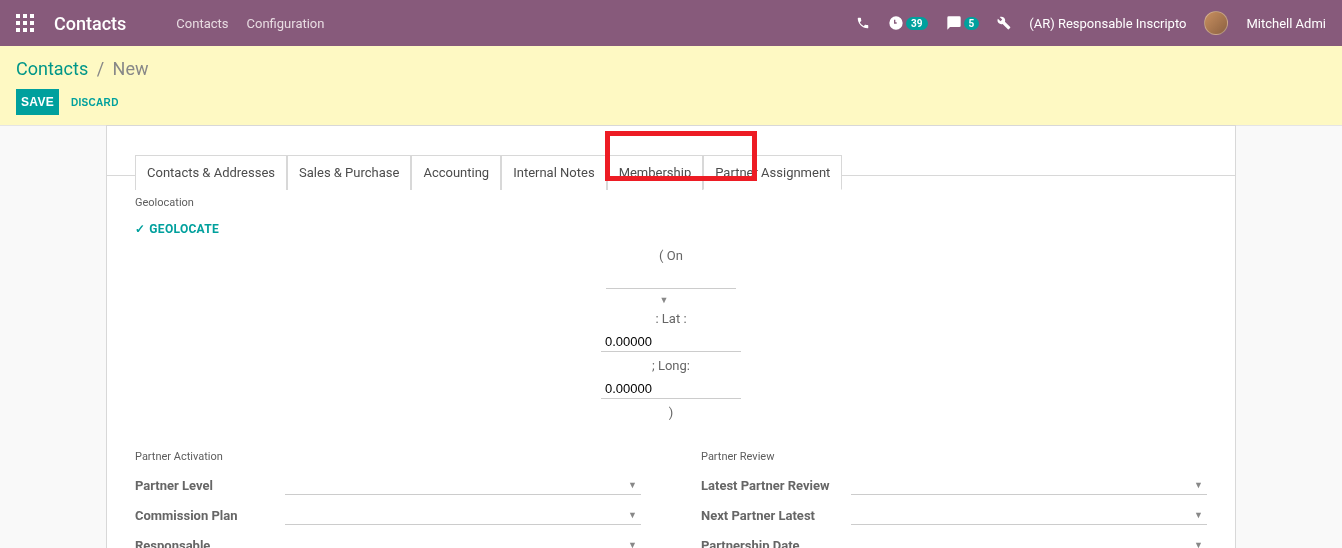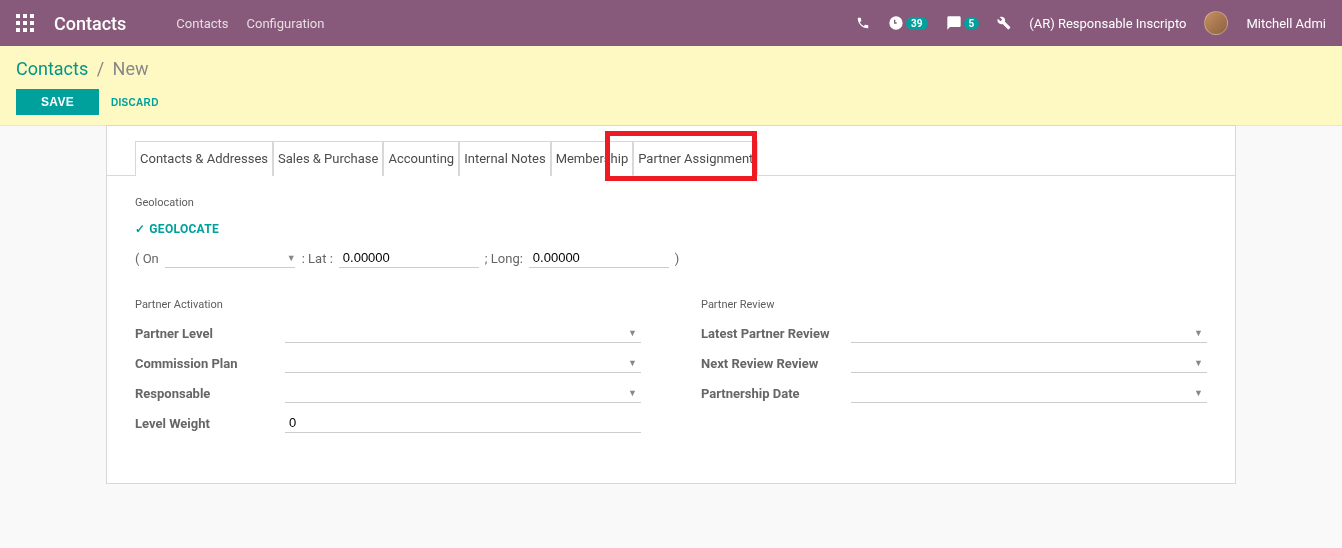--- a/index.html
+++ b/index.html
@@ -17,38 +17,38 @@
 .badge { background: #00a09d; color: #fff; font-size: 10px; font-weight: bold; padding: 1px 5px; border-radius: 8px; margin-left: 2px; }
 .user-text { font-size: 13px; cursor: pointer; }
 .avatar { width: 24px; height: 24px; border-radius: 50%; background: linear-gradient(135deg, #c89060, #8b6040); border: 1px solid rgba(255,255,255,0.3); }
 
 .subheader { background: #fef9c3; padding: 12px 16px 10px 16px; border-bottom: 1px solid #e5e5e5; }
 .breadcrumb { font-size: 18px; margin-bottom: 10px; }
 .breadcrumb .link { color: #009688; cursor: pointer; }
 .breadcrumb .sep { color: #888; margin: 0 4px; }
 .breadcrumb .current { color: #888; }
 .actions { display: flex; align-items: center; gap: 12px; }
-.btn-primary { background: #00a09d; color: #fff; border: none; padding: 6px 25px; font-size: 12px; font-weight: bold; cursor: pointer; letter-spacing: 0.3px; }
+.btn-primary { background: #00a09d; color: #fff; border: none; padding: 6px 5px; font-size: 12px; font-weight: bold; cursor: pointer; letter-spacing: 0.3px; }
 .btn-link { color: #00a09d; background: none; border: none; font-size: 10px; font-weight: bold; cursor: pointer; letter-spacing: 0.3px; }
 
 .sheet-wrap { display: flex; justify-content: center; padding: 0 40px; }
 .sheet { background: #fff; border: 1px solid #d8d8d8; width: 1130px; padding: 0; position: relative; margin-top: -1px; }
 
 .tabs { display: flex; border-bottom: 1px solid #d8d8d8; padding: 14px 28px 0 28px; gap: 0; }
-.tab { padding: 9px 4px; font-size: 13px; color: #4c4c4c; cursor: pointer; border: 1px solid transparent; border-bottom: none; position: relative; top: 1px; background: #fff; }
+.tab { padding: 9px 11px; font-size: 13px; color: #4c4c4c; cursor: pointer; border: 1px solid transparent; border-bottom: none; position: relative; top: 15px; background: #fff; }
 .tab.active { border: 1px solid #d8d8d8; border-bottom: 1px solid #fff; color: #4c4c4c; }
 .tab:not(.active) { border: 1px solid #d8d8d8; border-bottom: none; background: #fff; }
 
 .highlight-box { position: absolute; border: 5px solid #ed1c24; pointer-events: none; }
 
 .content { padding: 20px 28px 40px 28px; }
 .section-title { font-size: 11px; color: #5d5d5d; margin-bottom: 12px; font-weight: 400; }
 .geolocate-btn { color: #00a09d; font-size: 12px; font-weight: bold; cursor: pointer; display: inline-flex; align-items: center; gap: 4px; margin-bottom: 12px; letter-spacing: 0.3px; }
 .geolocate-btn::before { content: "✓"; font-weight: bold; }
-.geo-row { display: flex; align-items: center; gap: 6px; font-size: 13px; color: #666; }
+.geo-row { display: flex; align-items: center; gap: 6px; font-size: 13px; color: #666; flex-direction: column; }
 .geo-input { border: none; border-bottom: 1px solid #ccc; padding: 2px 4px; font-size: 13px; background: transparent; }
 .geo-input.date { width: 130px; }
 .geo-input.coord { width: 140px; }
 .dropdown-caret { font-size: 9px; color: #888; margin-left: -14px; pointer-events: none; }
 
 .cols2 { display: flex; gap: 60px; margin-top: 30px; justify-content: flex-end; }
 .col { flex: 1; }
 .field-row { display: flex; align-items: center; margin-bottom: 10px; }
 .field-label { width: 150px; font-size: 13px; font-weight: bold; color: #666; }
 .field-input-wrap { flex: 1; position: relative; display: flex; align-items: center; }
@@ -187,21 +187,21 @@
         <div class="col">
           <div class="section-title">Partner Review</div>
           <div class="field-row">
             <div class="field-label">Latest Partner Review</div>
             <div class="field-input-wrap">
               <input class="field-input" value="" style="">
               <span class="field-caret">▼</span>
             </div>
           </div>
           <div class="field-row">
-            <div class="field-label">Next Review Review</div>
+            <div class="field-label">Next Partner Latest</div>
             <div class="field-input-wrap">
               <input class="field-input" value="" style="">
               <span class="field-caret">▼</span>
             </div>
           </div>
           <div class="field-row">
             <div class="field-label">Partnership Date</div>
             <div class="field-input-wrap">
               <input class="field-input" value="" style="">
               <span class="field-caret">▼</span>

